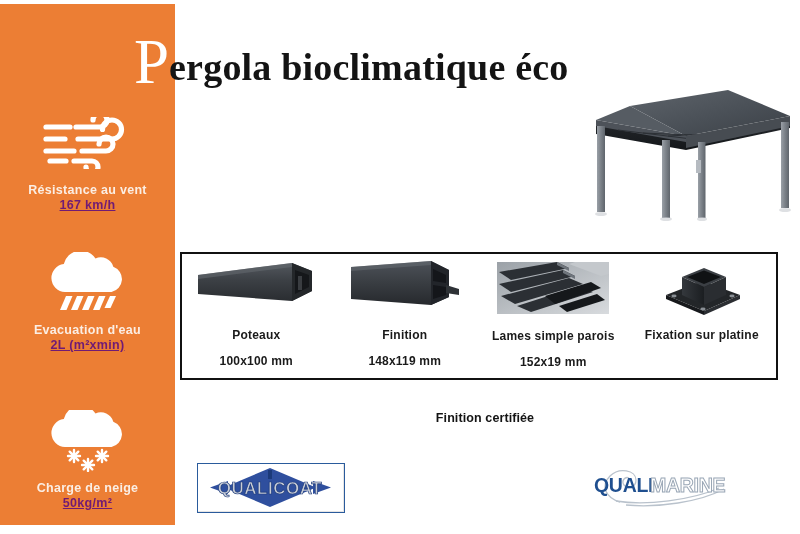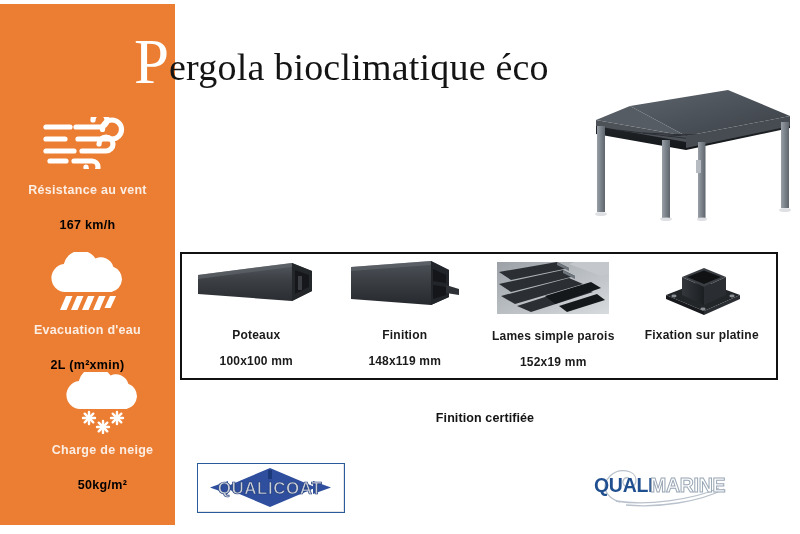--- a/index.html
+++ b/index.html
@@ -47,26 +47,27 @@
     font-size: 12.5px;
     font-weight: bold;
     letter-spacing: .3px;
     margin-top: 9px;
     color: #fbeee4;
   }
   .spec-value {
     font-size: 12.5px;
     font-weight: bold;
     letter-spacing: .3px;
-    margin-top: 21px;
-    color: #000000;
+    margin-top: 1px;
+    color: #701a75;
+    text-decoration: underline;
   }
   #spec-wind  { top: 108px; }
   #spec-water { top: 248px; }
-  #spec-snow  { top: 368px; padding-left: 15px; }
+  #spec-snow  { top: 406px; }
 
   
   .title-wrap {
     position: absolute;
     left: 134px;
     top: 28px;
     height: 62px;
     display: flex;
     align-items: baseline;
     white-space: nowrap;
@@ -78,21 +79,21 @@
     color: #ffffff;
     font-weight: 400;
     position: relative;
     top: 3px;
   }
   .title-rest {
     font-family: "Liberation Serif", serif;
     font-size: 38px;
     line-height: 1;
     color: #141414;
-    font-weight: 400;
+    font-weight: 700;
     letter-spacing: .2px;
   }
 
   
   .pergola-photo {
     position: absolute;
     left: 568px;
     top: 68px;
     width: 226px;
     height: 168px;

